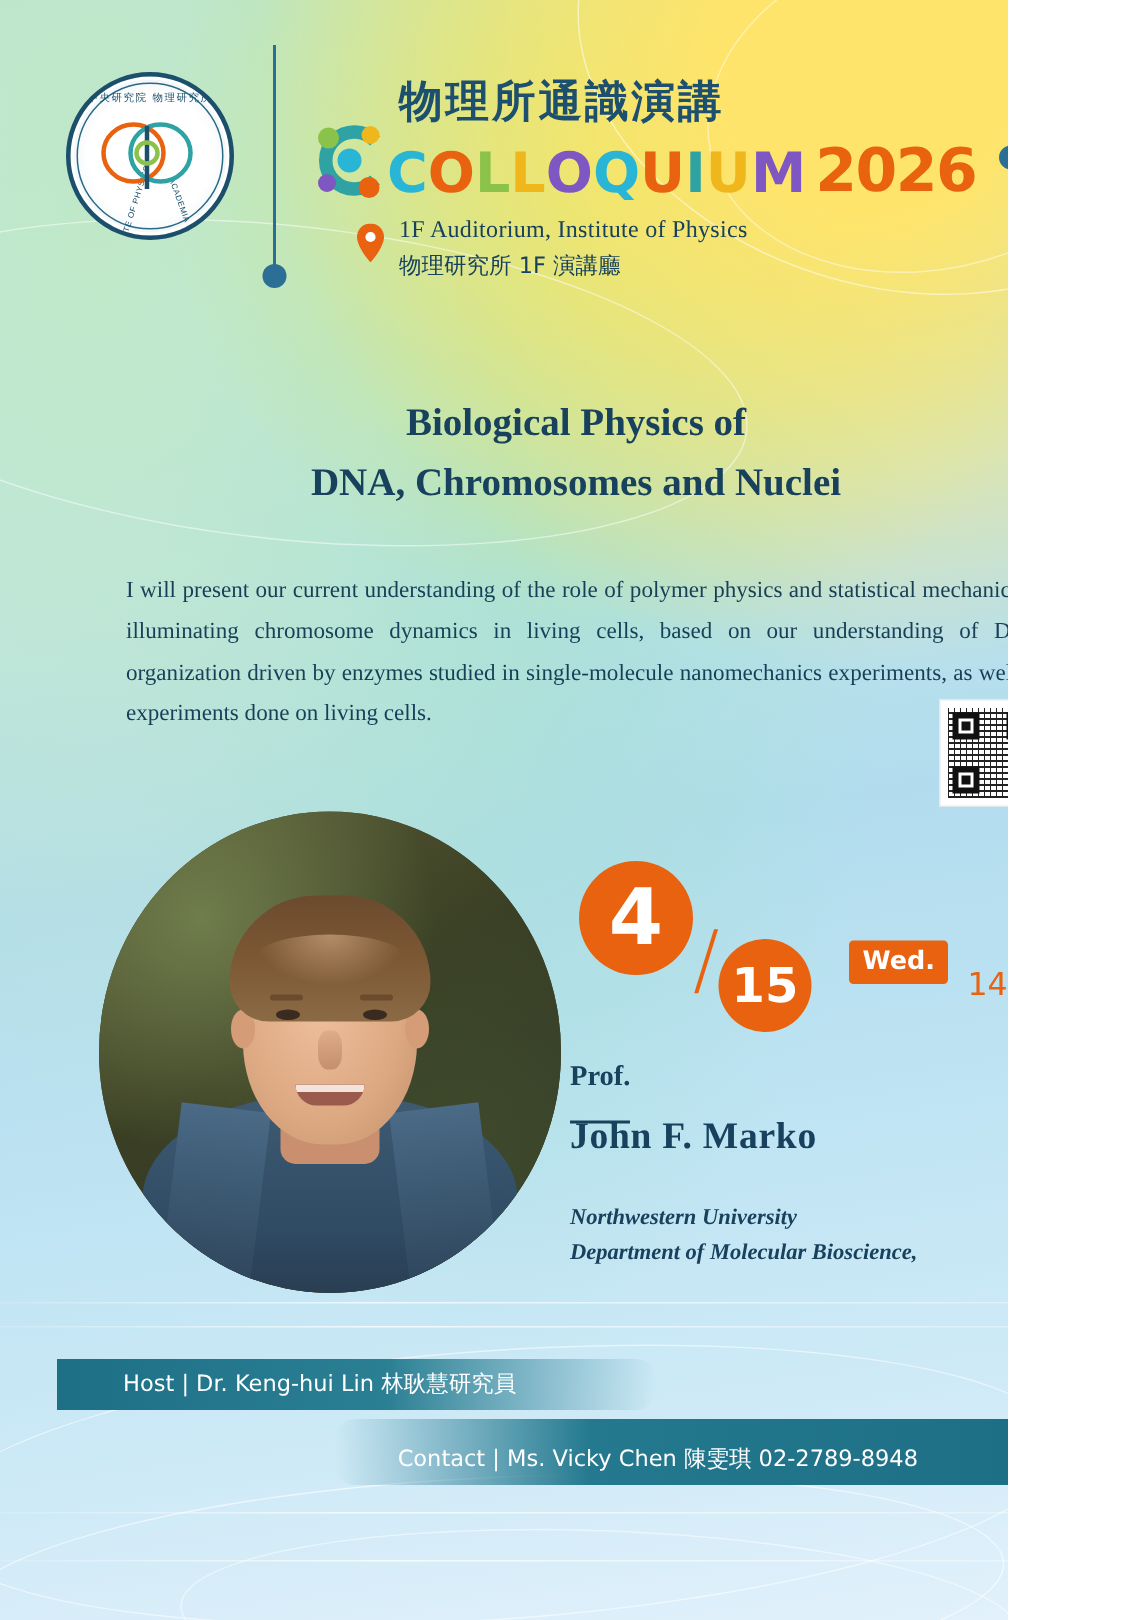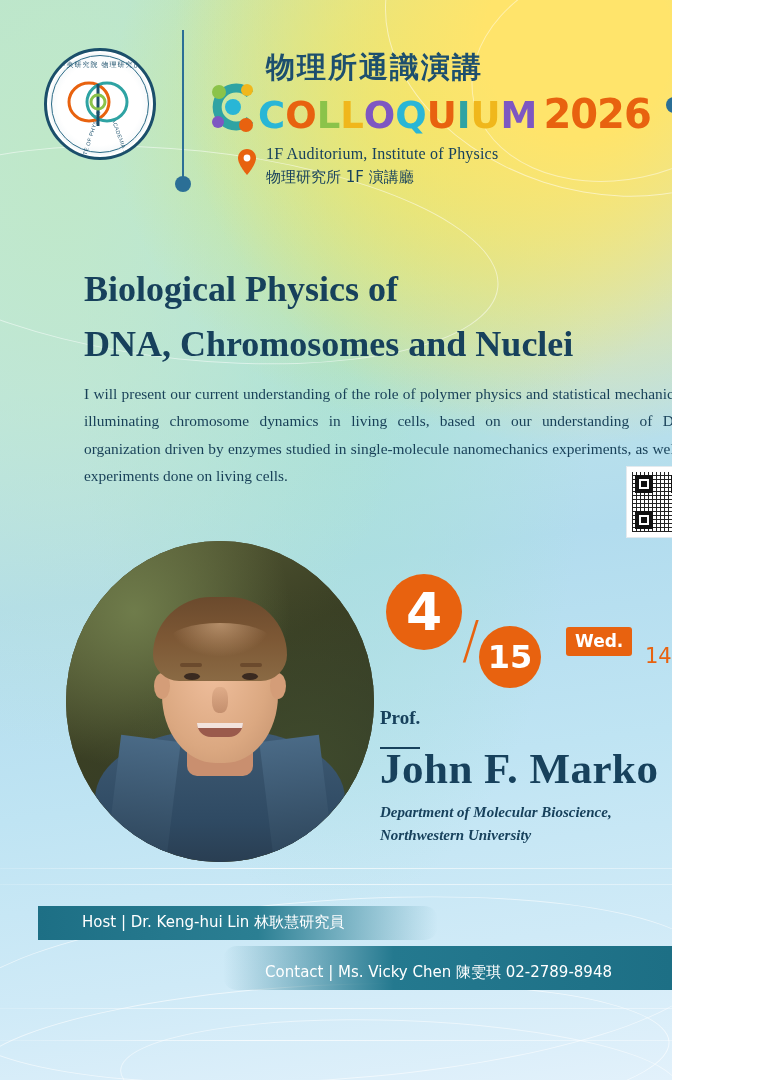--- a/index.html
+++ b/index.html
@@ -124,21 +124,21 @@
   .venue .line2 {
     font-family: "DejaVu Sans", sans-serif;
     font-size: 15px; color: #17415c; margin-top: 5px;
   }
 
   
   .talk-title {
     position: absolute; left: 84px; top: 262px; width: 600px;
     font-family: "Liberation Serif", serif;
     font-weight: bold; color: #17415c;
-    font-size: 36px; line-height: 1.52;
+    font-size: 26px; line-height: 1.52; text-align: center;
   }
   .abstract {
     position: absolute; left: 84px; top: 380px; width: 612px;
     font-family: "Liberation Serif", serif;
     font-size: 15.4px; line-height: 1.78;
     color: #173f57; text-align: justify;
   }
 
   
   .qr {
@@ -265,21 +265,21 @@
   
   .prof {
     position: absolute; left: 380px; top: 707px;
     font-family: "Liberation Serif", serif;
     font-size: 19px; font-weight: bold; color: #17415c;
     border-bottom: 2px solid #17415c; padding-bottom: 18px;
   }
   .speaker-name {
     position: absolute; left: 380px; top: 744px;
     font-family: "Liberation Serif", serif;
-    font-size: 43px; font-weight: bold; color: #17415c;
+    font-size: 25px; font-weight: bold; color: #17415c;
     letter-spacing: .5px;
   }
   .affil {
     position: absolute; left: 380px; top: 801px; width: 330px;
     font-family: "Liberation Serif", serif;
     font-style: italic; font-weight: bold;
     font-size: 15px; line-height: 1.5; color: #17415c;
   }
 
   
@@ -410,20 +410,20 @@
 
   <div class="circle-4">4</div>
   <div class="slash">/</div>
   <div class="circle-15">15</div>
   <div class="wed">Wed.</div>
   <div class="time">14:00</div>
 
   <div class="prof">Prof.</div>
   <div class="speaker-name">John F. Marko</div>
   <div class="affil">
+    <div>Northwestern University</div>
     <div>Department of Molecular Bioscience,</div>
-    <div>Northwestern University</div>
   </div>
 
   <div class="host-bar cjk">Host | Dr. Keng-hui Lin 林耿慧研究員</div>
   <div class="contact-bar cjk">Contact | Ms. Vicky Chen 陳雯琪  02-2789-8948</div>
 
 </div>
 
 </body></html>

